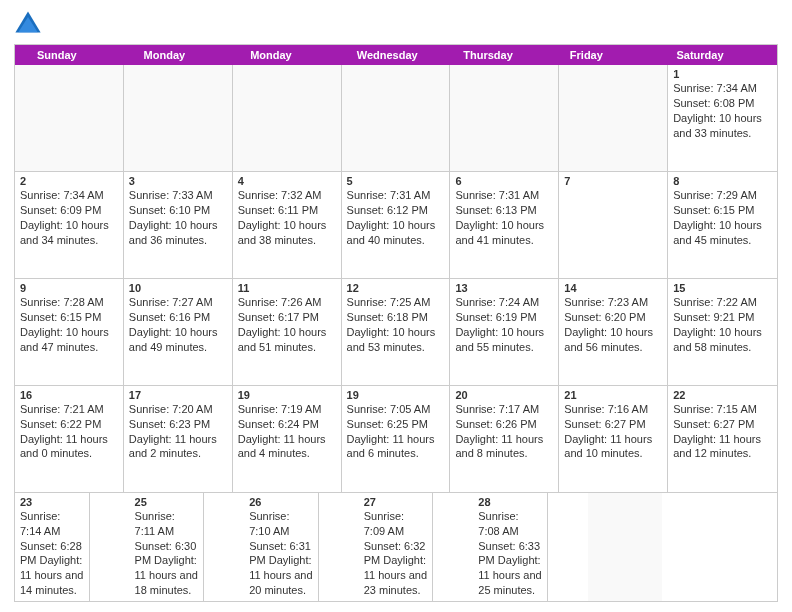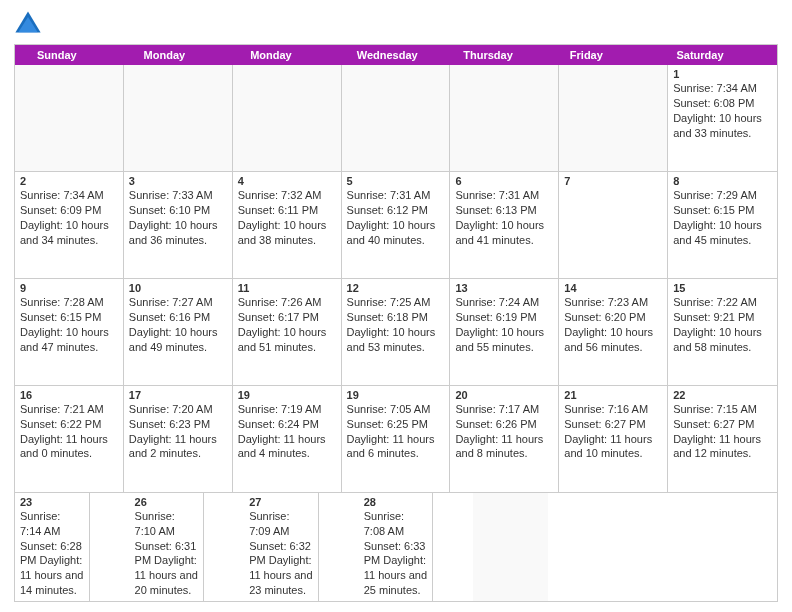--- a/index.html
+++ b/index.html
@@ -303,20 +303,26 @@
             </div>
           </div>
           <div class="cal-row">
             <div class="cal-cell">
               <span class="day-num">23</span>
               <div class="day-info">Sunrise: 7:14 AM
 Sunset: 6:28 PM
 Daylight: 11 hours and 14 minutes.</div>
             </div>
             <div class="cal-cell">
+              <span class="day-num">25</span>
+              <div class="day-info">Sunrise: 7:11 AM
+Sunset: 6:30 PM
+Daylight: 11 hours and 18 minutes.</div>
+            </div>
+            <div class="cal-cell">
               <span class="day-num">26</span>
               <div class="day-info">Sunrise: 7:10 AM
 Sunset: 6:31 PM
 Daylight: 11 hours and 20 minutes.</div>
             </div>
             <div class="cal-cell">
               <span class="day-num">27</span>
               <div class="day-info">Sunrise: 7:09 AM
 Sunset: 6:32 PM
 Daylight: 11 hours and 23 minutes.</div>

